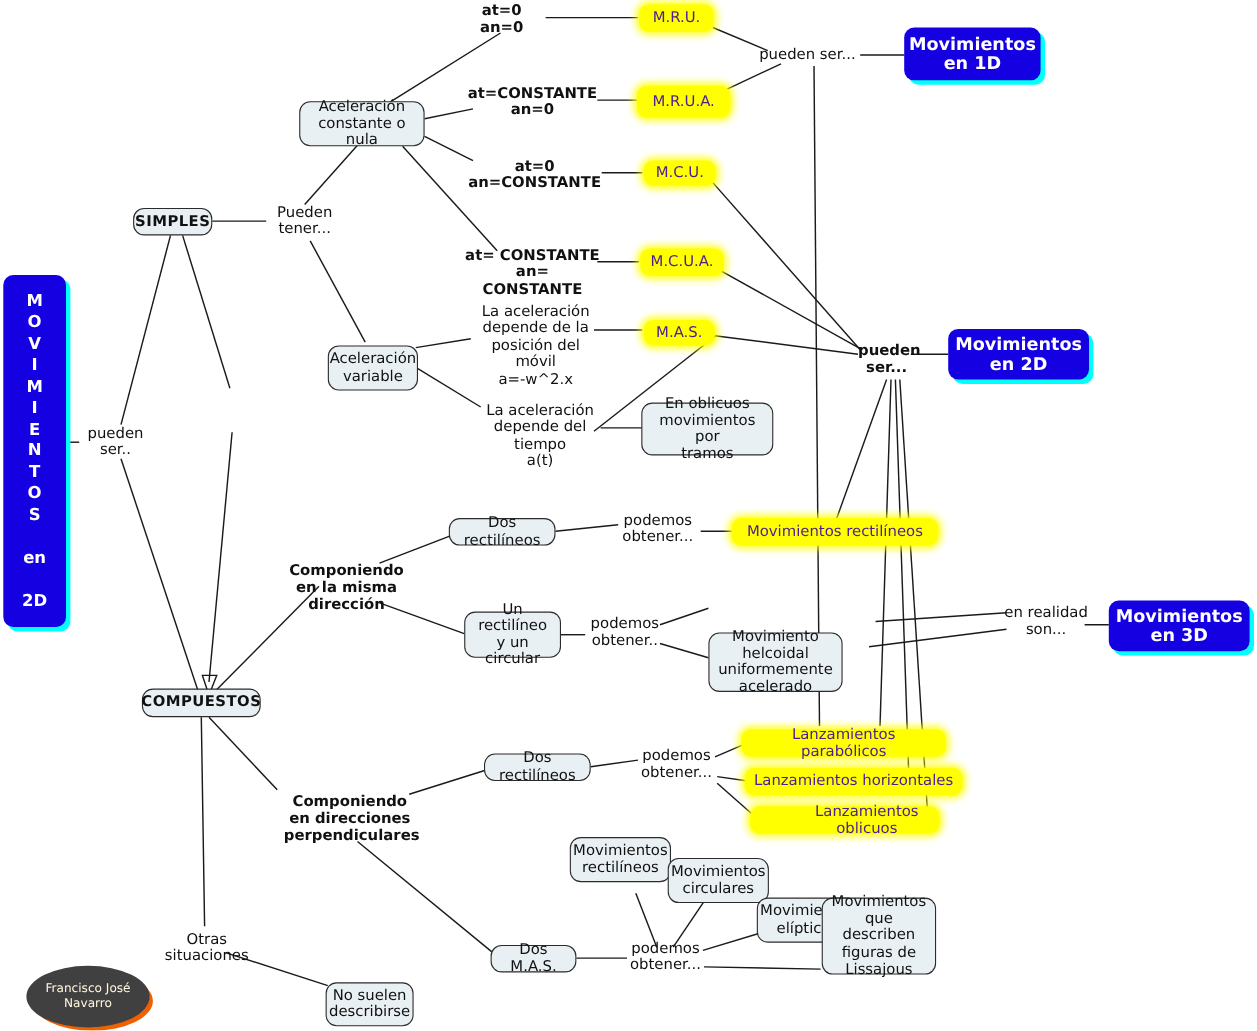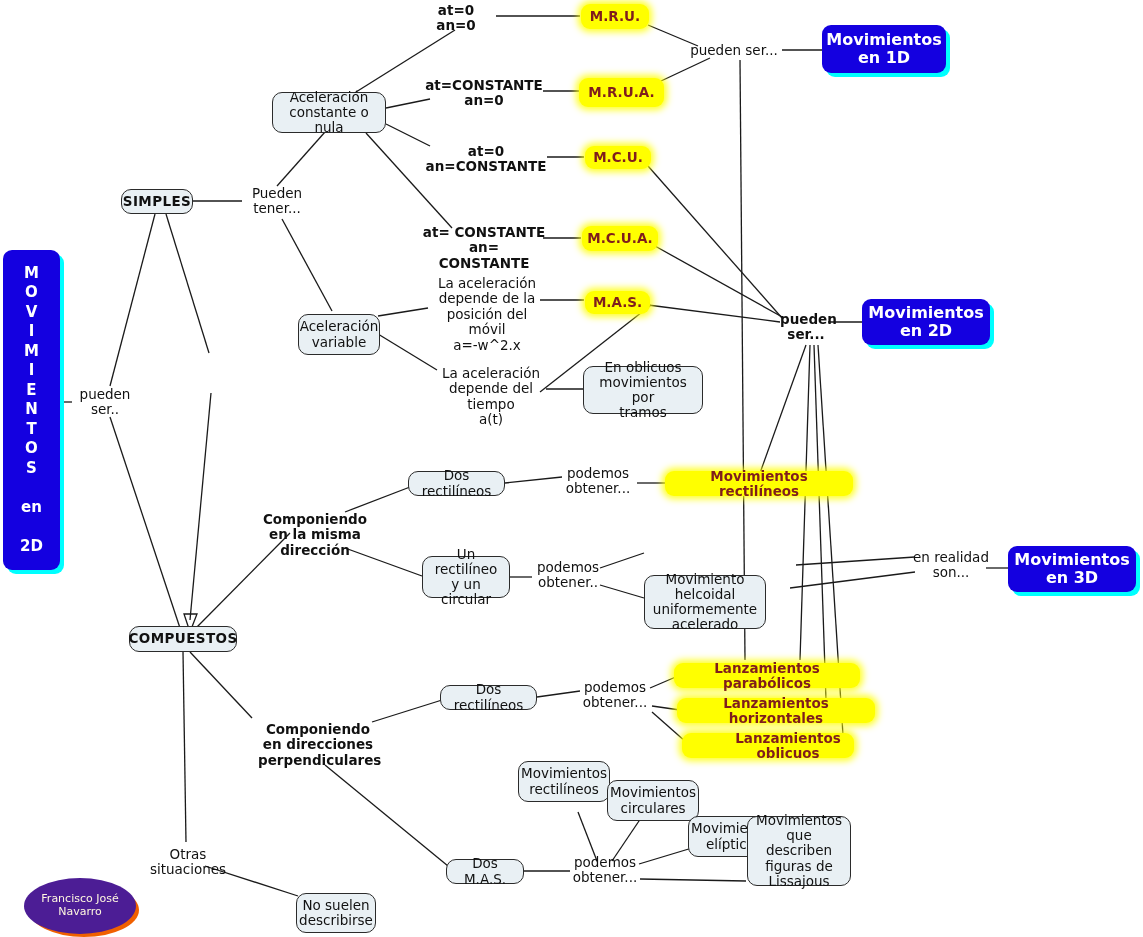--- a/index.html
+++ b/index.html
@@ -18,22 +18,22 @@
     color:#111;
     font-size:13.5px;
     line-height:1.12;
     padding:3px 6px;
   }
   .box.bold{font-weight:bold;letter-spacing:.4px;font-size:13.5px;}
 
   
   .yellow{
     background:#ffff00;
-    color:#7f1d1d;
-    font-weight:bold;
+    color:#4c1d95;
+    font-weight:normal;
     font-size:13.5px;
     border-radius:9px;
     padding:2px 8px;
     box-shadow:0 0 7px 3px rgba(255,255,0,.85);
     line-height:1.1;
   }
 
   
   .blue{
     background:#1400e0;
@@ -61,21 +61,21 @@
     text-align:center;
     white-space:pre-line;
   }
   .lbl.bold{font-weight:bold;}
 
   
   .author{
     position:absolute;
     width:112px;height:56px;
     border-radius:50%;
-    background:#4c1d95;
+    background:#404040;
     box-shadow:4px 4px 0 -1px #f06000;
     color:#fff7e0;
     font-size:11px;
     line-height:1.15;
     display:flex;align-items:center;justify-content:center;text-align:center;
   }
 </style>
 </head>
 <body>
 

